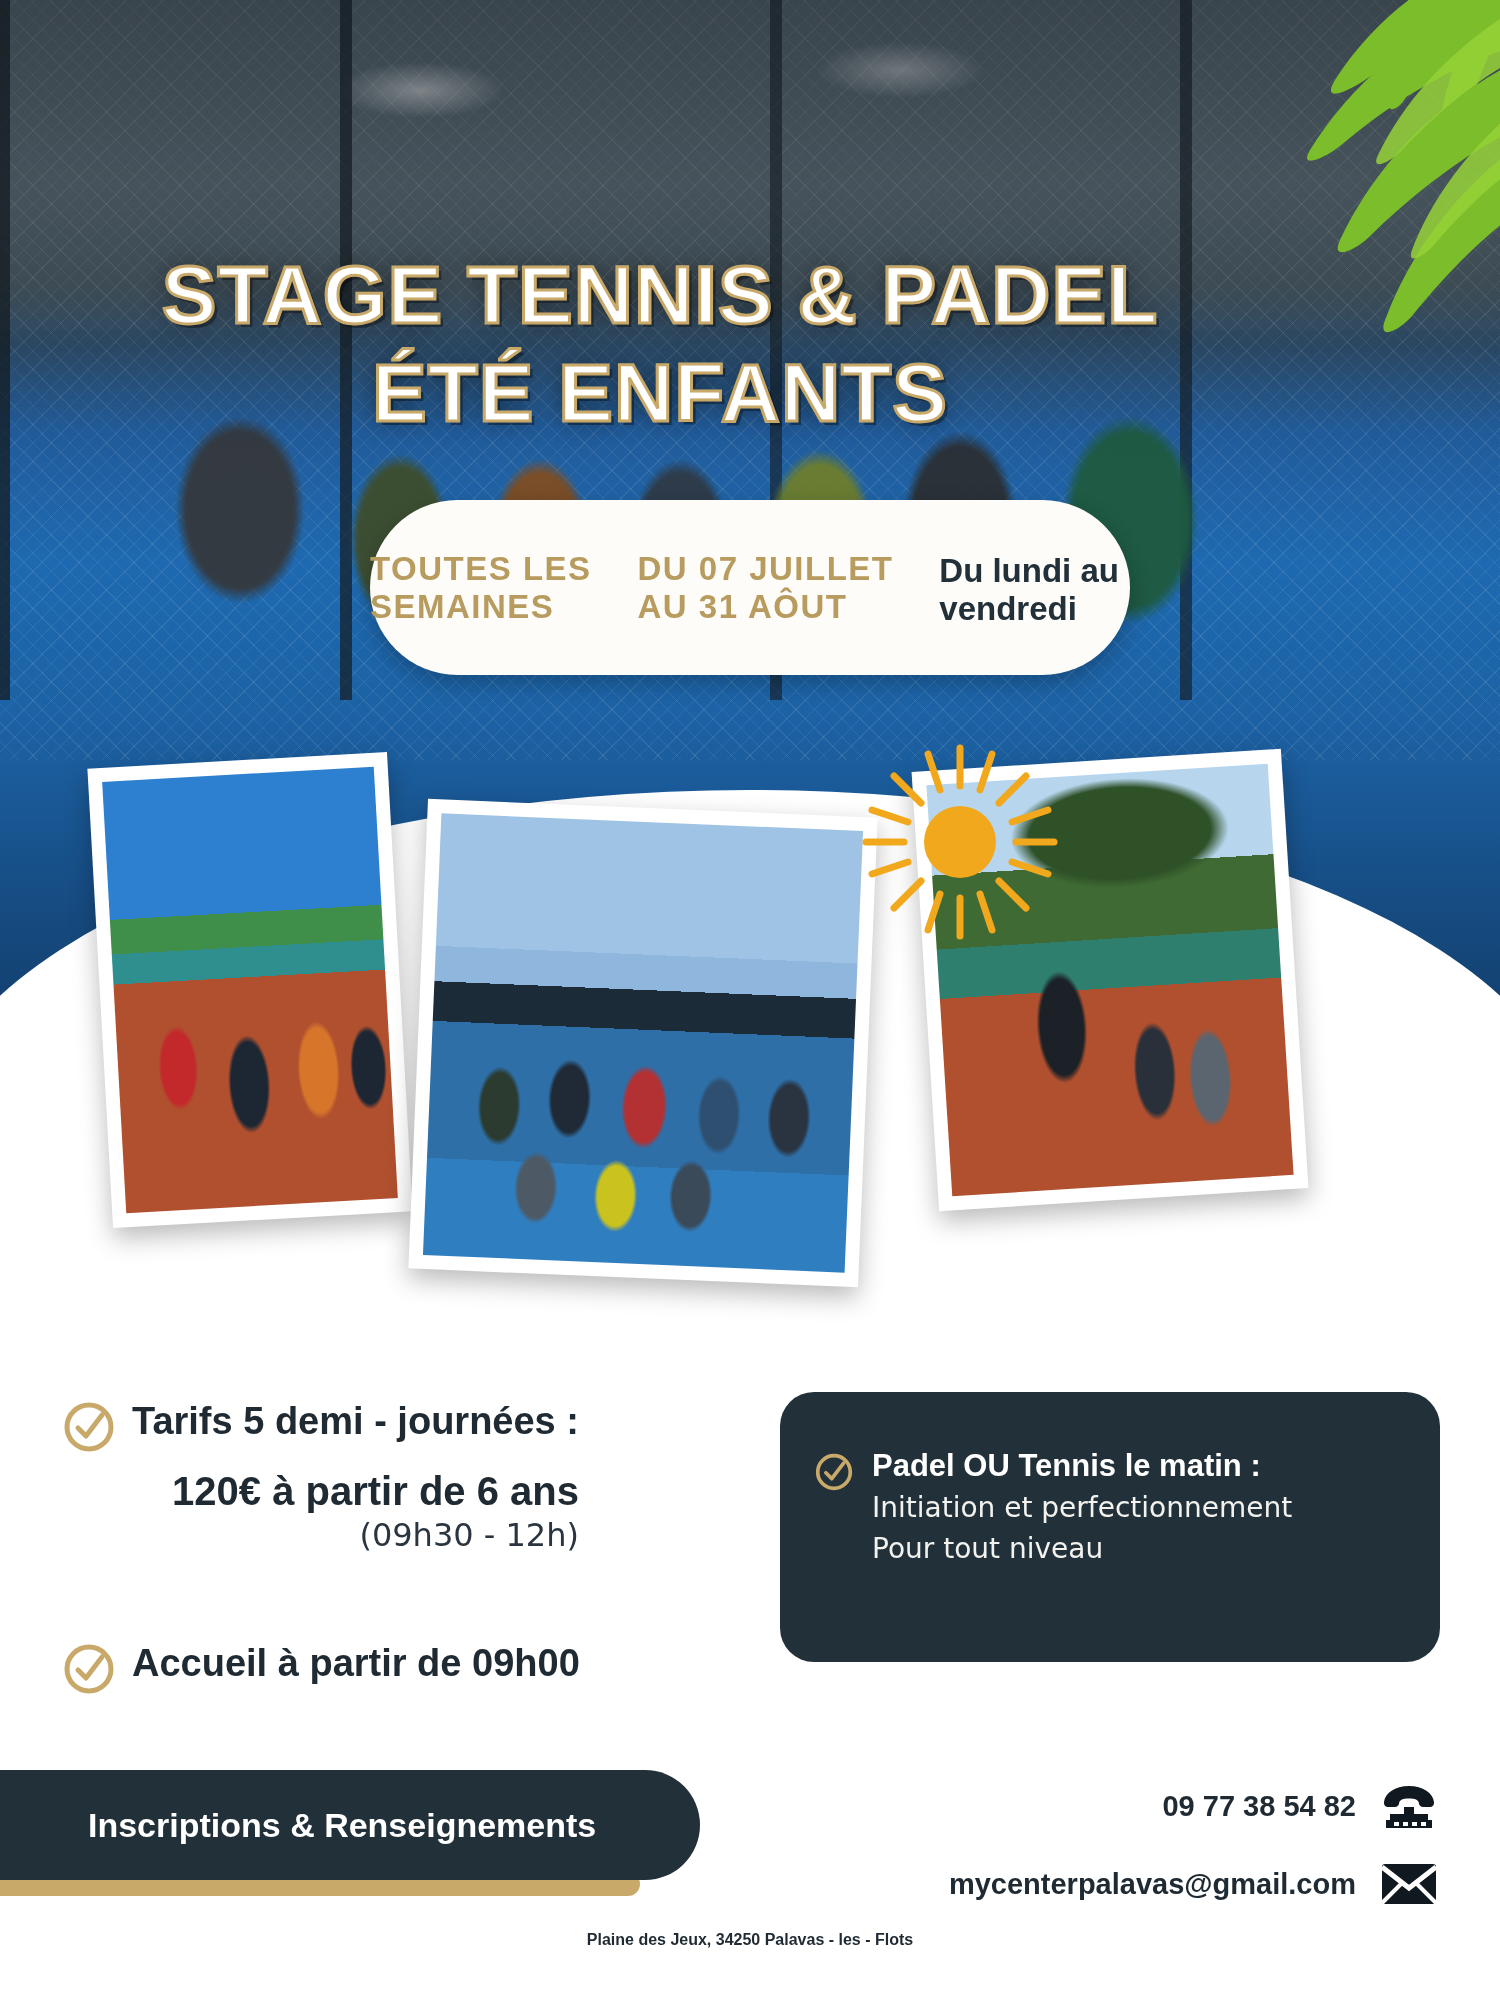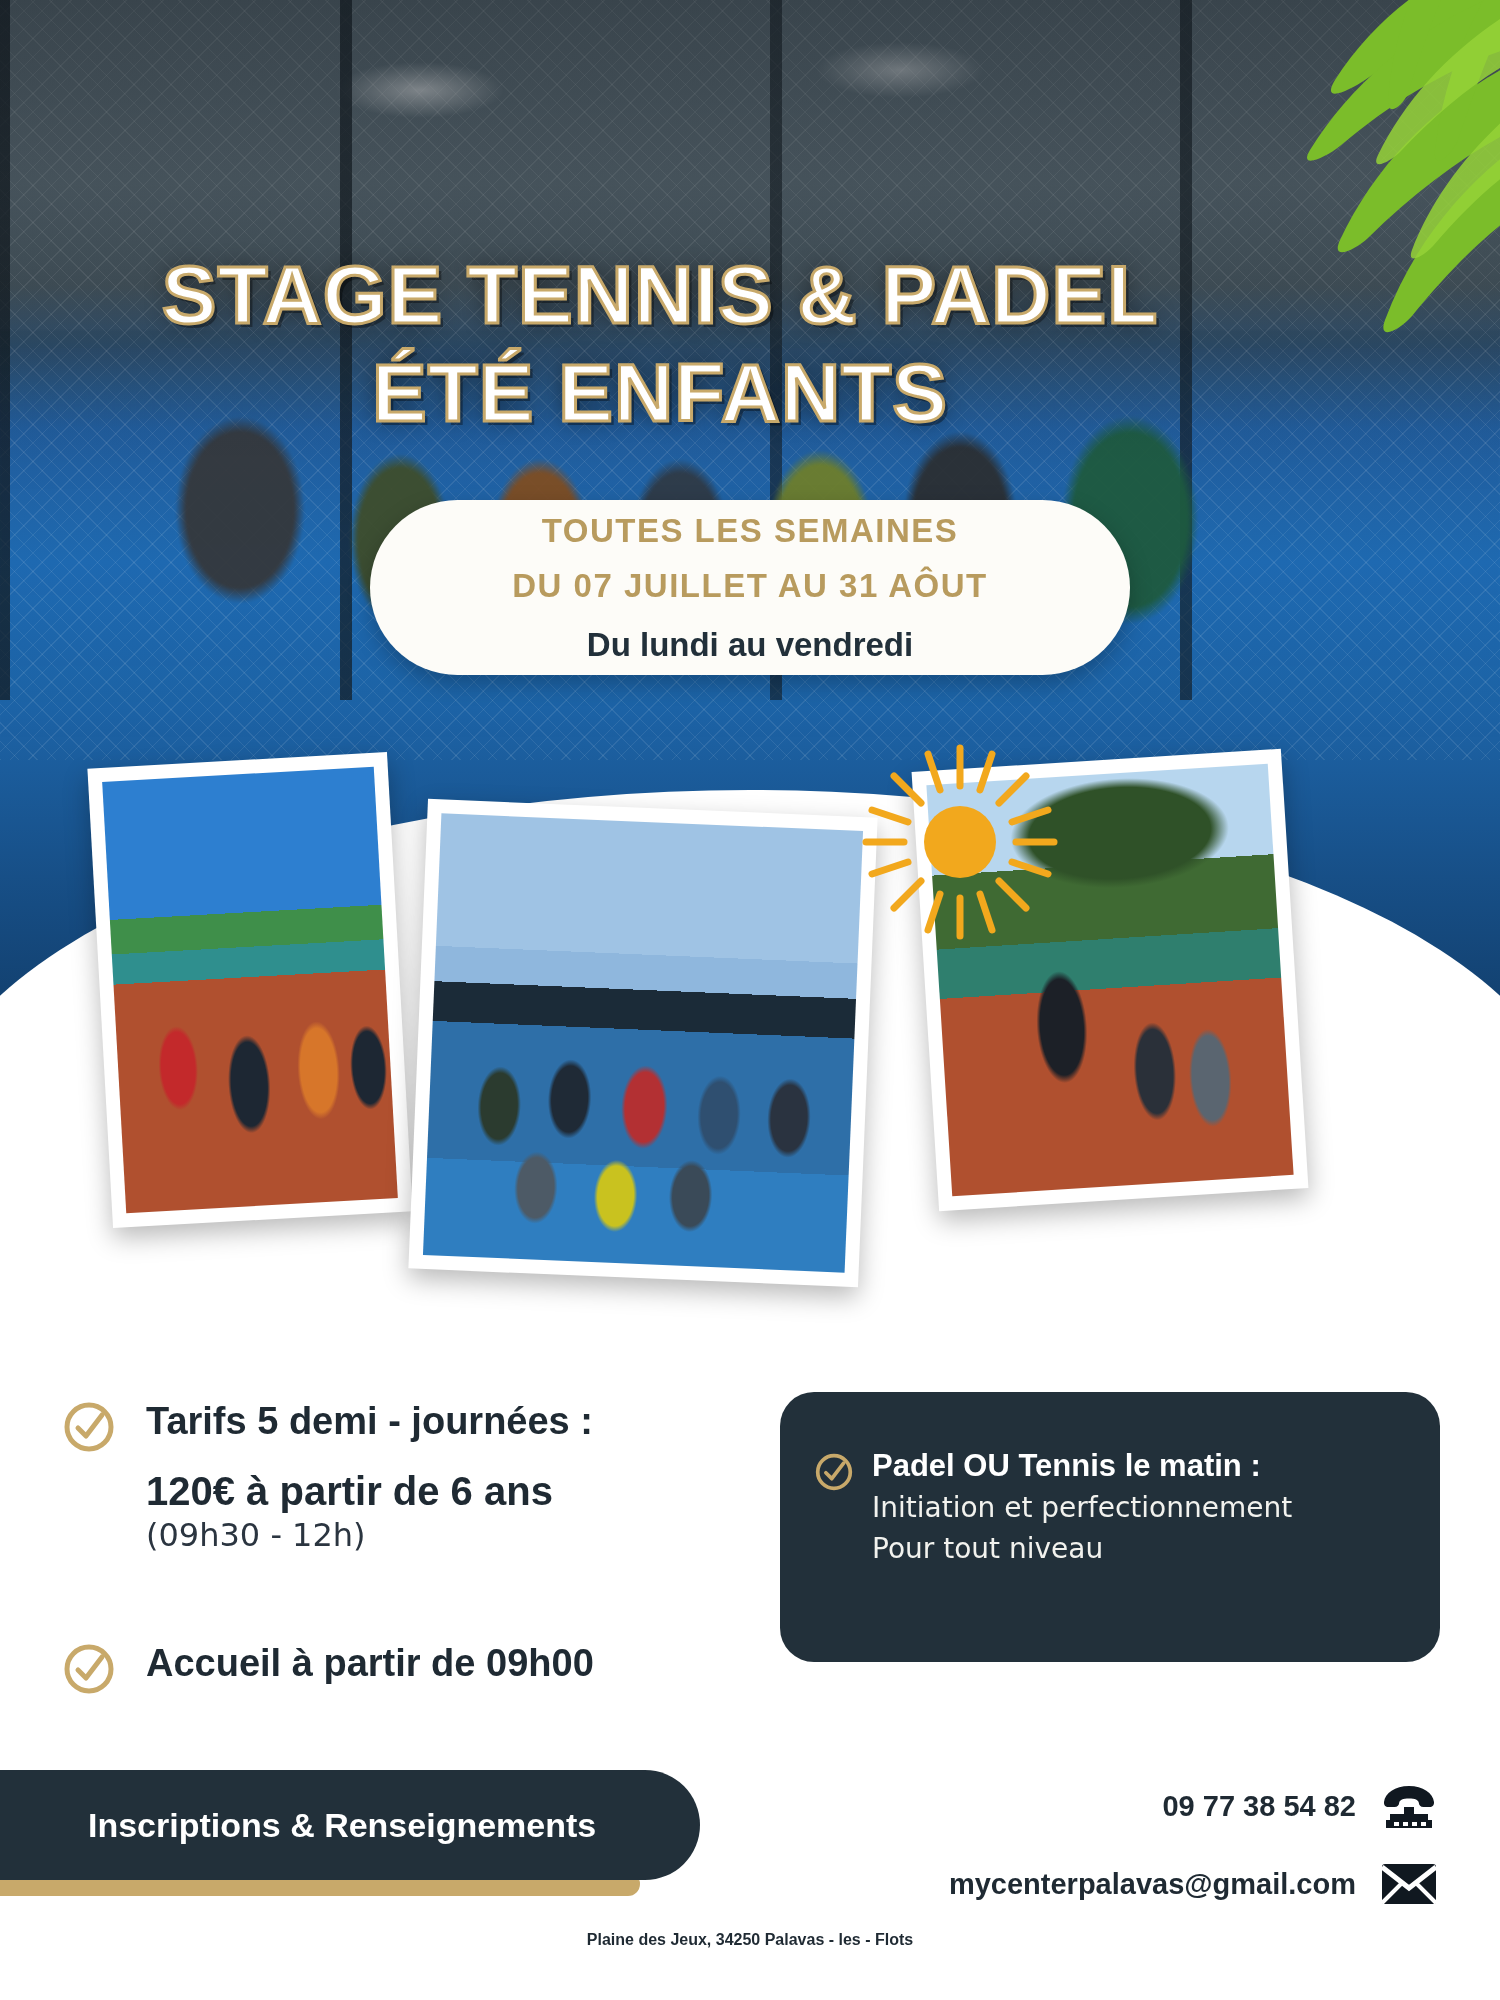--- a/index.html
+++ b/index.html
@@ -130,22 +130,22 @@
     -webkit-text-stroke: 3px #c8a96a;
   }
 
   
   .date-card {
     position: absolute; top: 500px; left: 370px;
     width: 760px; height: 175px;
     background: #fdfcf8;
     border-radius: 90px;
     box-shadow: 0 8px 22px rgba(0,0,0,.25);
-    display: flex; flex-direction: column; align-items: center; justify-content: center;
-    gap: 17px;
+    display: flex; flex-direction: row; align-items: center; justify-content: center;
+    gap: 24px;
   }
   .date-l1 { color: #b89b5e; font-size: 33px; font-weight: 700; letter-spacing: 1.5px; }
   .date-l2 { color: #b89b5e; font-size: 33px; font-weight: 700; letter-spacing: 1.5px; }
   .date-l3 { color: #22303a; font-size: 33px; font-weight: 700; margin-top: 4px; }
 
   
   .collage { position: absolute; top: 740px; left: 0; width: 1500px; height: 620px; }
   .polaroid {
     position: absolute;
     background: #ffffff;
@@ -188,21 +188,21 @@
       radial-gradient(ellipse 30px 70px at 265px 310px, #5a6570 0 60%, rgba(0,0,0,0) 70%),
       radial-gradient(ellipse 140px 70px at 190px 60px, #2f5128 0 65%, rgba(0,0,0,0) 78%),
       linear-gradient(to bottom, #b7d6ee 0 22%, #3f6a33 22% 40%, #2f7f6e 40% 52%, #b0502f 52% 100%);
   }
 
   .sunburst { position: absolute; left: 860px; top: 2px; width: 200px; height: 200px; }
 
   
   .info { position: absolute; top: 1400px; left: 0; width: 1500px; height: 340px; }
 
-  .bullet-row { display: flex; align-items: flex-start; gap: 30px; }
+  .bullet-row { display: flex; align-items: flex-start; gap: 16px; text-align: right; }
   .check { width: 54px; height: 54px; flex: 0 0 auto; }
 
   .tarifs { position: absolute; left: 62px; top: 0; width: 700px; }
   .t-head { font-size: 38px; font-weight: 700; color: #1f2a33; }
   .t-price { font-size: 40px; font-weight: 700; color: #1f2a33; margin-top: 26px; }
   .t-sub { font-size: 32px; color: #2b3540; font-family: "DejaVu Sans", sans-serif; margin-top: 2px; }
   .accueil { position: absolute; left: 62px; top: 242px; }
   .a-head { font-size: 38px; font-weight: 700; color: #1f2a33; }
 
   .formule {

